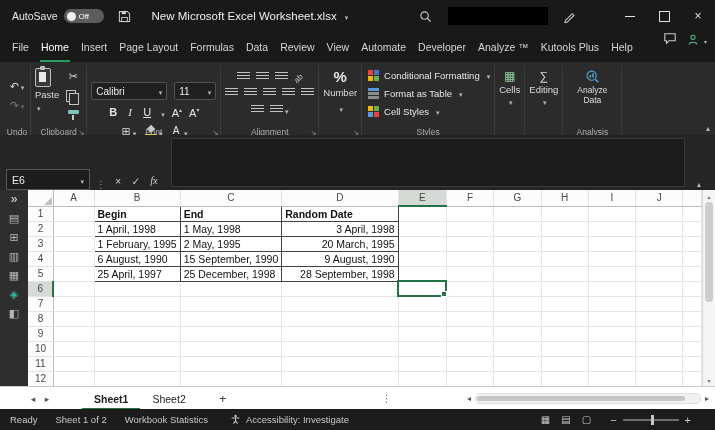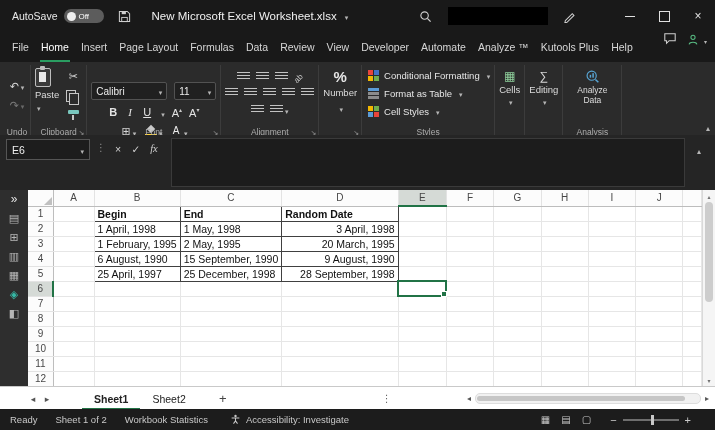--- a/index.html
+++ b/index.html
@@ -90,21 +90,21 @@
   .cs-i i{background:#f2b700;box-shadow:6px 0 0 #6fae4e,0 6px 0 #5b9bd5,6px 6px 0 #e8453c}
   .gcol{display:flex;flex-direction:column;align-items:center;gap:1px;padding-top:3px;font-size:9.5px}
   .gicon{font-size:12px;color:#8ecf9b}
   .gicon.sig{color:#d5d5d5}
   .analyze{display:flex;flex-direction:column;align-items:center;font-size:8.5px;line-height:1.15;
            gap:2px;padding-top:3px;text-align:center;width:50px}
   .collapse-ribbon{position:absolute;right:5px;bottom:3px}
 
   
   .fbar{position:absolute;top:135px;left:0;right:0;height:55px;background:#252525;
-        display:flex;align-items:flex-start}
+        display:flex;align-items:flex-end}
   .namebox{width:72px;height:19px;margin:4px 0 0 6px;background:#1d1d1d;border:1px solid #555;
            display:flex;align-items:center;padding:0 5px;font-size:10.5px;color:#eee}
   .namebox .cv{margin-left:auto}
   .fdots{color:#8a8a8a;font-size:10px;margin:7px 3px 0 6px}
   .fxbtn{width:18px;height:19px;margin-top:4px;display:flex;align-items:center;justify-content:center;
          font-size:10.5px;color:#cfcfcf}
   .fxbtn.fx{font-style:italic;font-family:"Liberation Serif",serif}
   .finput{flex:1;align-self:stretch;margin:3px 6px 3px 8px;background:#1c1c1c;border:1px solid #3a3a3a}
   .fcollapse{width:16px;height:16px;margin:6px 8px 0 0;display:flex;align-items:center;justify-content:center}
 
@@ -221,22 +221,22 @@
 
   <div class="menubar">
     <div class="mtab">File</div>
     <div class="mtab active">Home</div>
     <div class="mtab">Insert</div>
     <div class="mtab">Page Layout</div>
     <div class="mtab">Formulas</div>
     <div class="mtab">Data</div>
     <div class="mtab">Review</div>
     <div class="mtab">View</div>
+    <div class="mtab">Automate</div>
     <div class="mtab">Developer</div>
-    <div class="mtab">Automate</div>
     <div class="mtab">Analyze ™</div>
     <div class="mtab">Kutools Plus</div>
     <div class="mtab">Help</div>
     <div class="menu-right">
       <button>
         <svg width="14" height="13" viewBox="0 0 16 15">
             <path d="M2 2 h12 v8 h-7 l-3 3 v-3 h-2 z" fill="none" stroke="#cfcfcf" stroke-width="1.2"></path>
           </svg>
       </button>
       <button style="display:flex;align-items:center;gap:2px">

